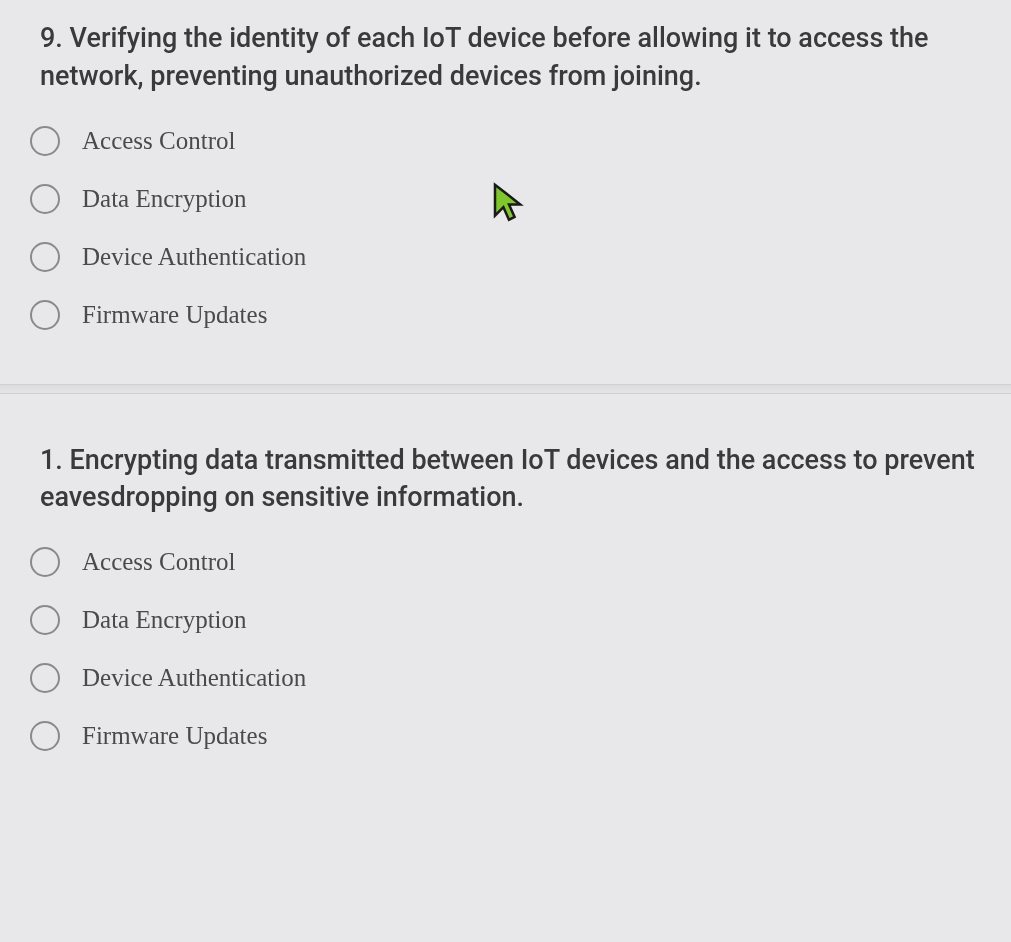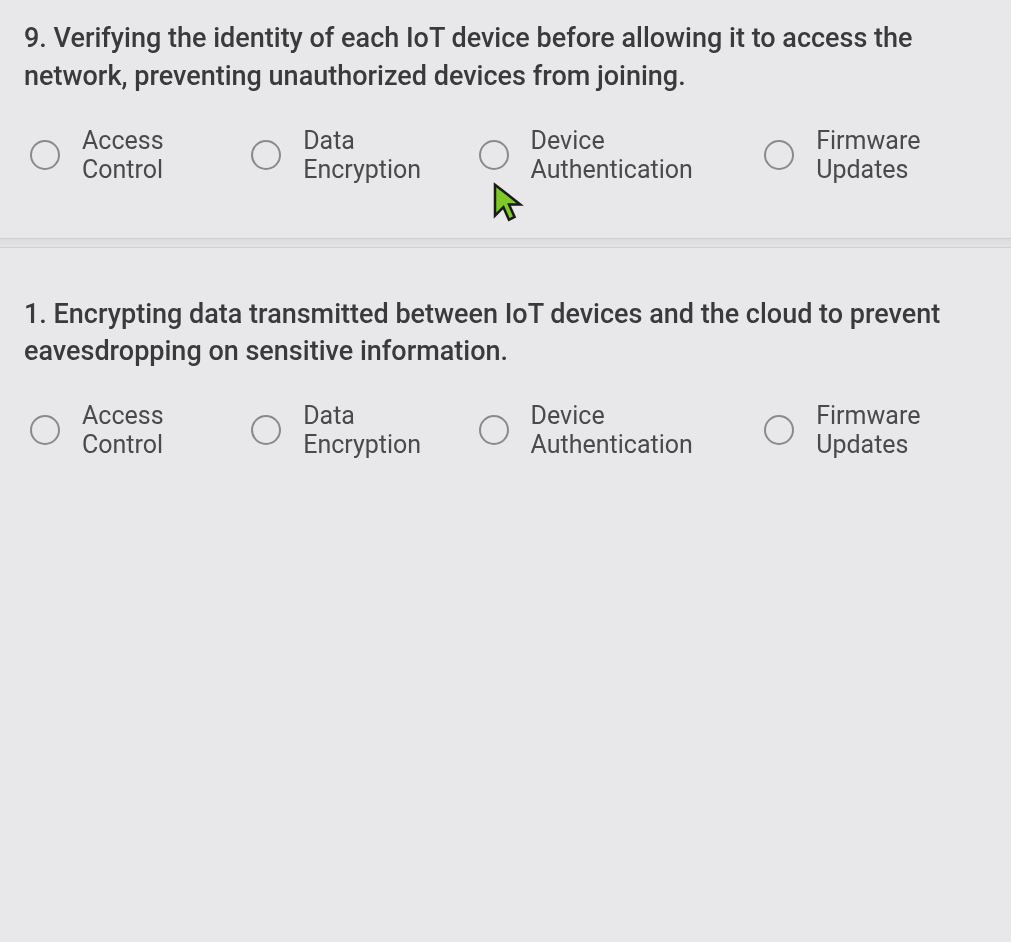--- a/index.html
+++ b/index.html
@@ -17,26 +17,28 @@
     }
     .question-block {
       padding: 20px 24px 36px 24px;
     }
     .question-text {
       font-size: 27px;
       font-weight: 500;
       color: #3a3a3c;
       line-height: 1.4;
       margin-bottom: 30px;
+      margin-left: 16px;
     }
     .options {
       display: flex;
-      flex-direction: row;
+      flex-direction: column;
       gap: 28px;
       padding-left: 6px;
+      font-family: Liberation Serif, serif;
     }
     .option-row {
       display: flex;
       align-items: center;
       gap: 22px;
       cursor: pointer;
     }
     .radio-circle {
       width: 30px;
       height: 30px;
@@ -91,21 +93,21 @@
       <span class="option-label">Firmware Updates</span>
     </label>
   </div>
 </div>
 
 <div class="divider"></div>
 
 <div class="question-block">
   <div class="question-text">
     <span>1.</span>
-    <span>Encrypting data transmitted between IoT devices and the cloud to prevent eavesdropping on sensitive information.</span>
+    <span>Encrypting data transmitted between IoT devices and the access to prevent eavesdropping on sensitive information.</span>
   </div>
   <div class="options">
     <label class="option-row">
       <span class="radio-circle"></span>
       <span class="option-label">Access Control</span>
     </label>
     <label class="option-row">
       <span class="radio-circle"></span>
       <span class="option-label">Data Encryption</span>
     </label>

